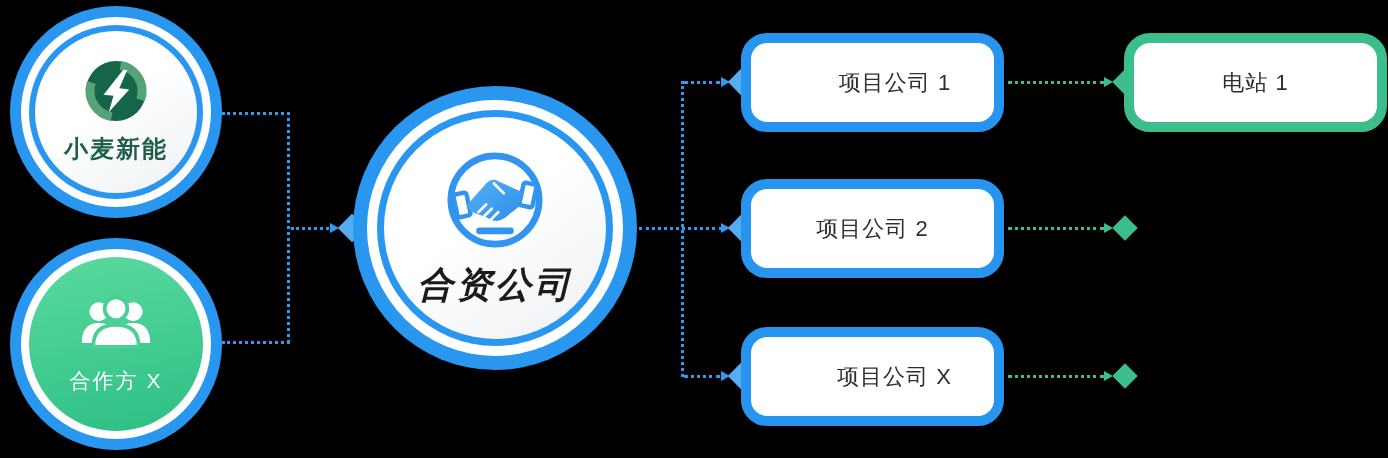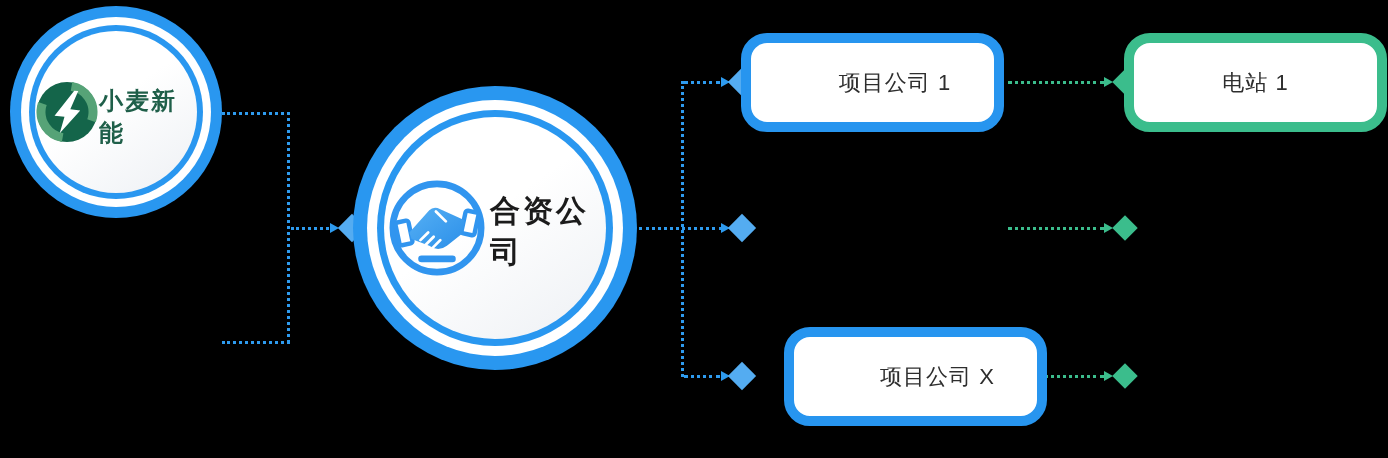--- a/index.html
+++ b/index.html
@@ -6,27 +6,27 @@
   .stage{
     position:relative;width:1388px;height:458px;background:#000;overflow:hidden;
     font-family:"Liberation Sans","DejaVu Sans",sans-serif;
   }
   
   .circle{position:absolute;border-radius:50%;background:#2997f0;}
   .circle .gap{position:absolute;border-radius:50%;background:#ffffff;}
   .circle .ring2{position:absolute;border-radius:50%;background:#2997f0;}
   .circle .interior{
     position:absolute;border-radius:50%;
-    display:flex;flex-direction:row;align-items:center;justify-content:center;
+    display:flex;flex-direction:column;align-items:center;justify-content:center;
   }
   .interior.paper{background:linear-gradient(145deg,#ffffff 45%,#edf0f4 100%);}
   .interior.greenfill{background:linear-gradient(168deg,#5ada9f 0%,#2dbf85 100%);}
   .parent-label{font-size:24px;font-weight:bold;color:#1f5f49;letter-spacing:2px;margin-top:10px;}
   .partner-label{font-size:21px;font-weight:500;color:#ffffff;letter-spacing:2px;margin-top:12px;}
-  .jv-label{font-size:30px;font-weight:bold;color:#1b1b1b;letter-spacing:3px;margin-top:8px;}
+  .jv-label{font-size:36px;font-weight:bold;color:#1b1b1b;letter-spacing:3px;margin-top:8px;font-style:italic;}
   
   .node-box{
     position:absolute;width:263px;height:99px;box-sizing:border-box;background:#ffffff;
     border:10px solid #2795ef;border-radius:26px;
     display:flex;align-items:center;justify-content:center;
     font-size:22px;color:#2e2e2e;letter-spacing:1px;
   }
   .node-box.green{border-color:#3bbd8c;text-align:right;}
   
   .h-dots{position:absolute;height:0;border-top:3px dotted #2e9bef;}
@@ -82,20 +82,40 @@
         <svg width="64" height="64" viewBox="0 0 64 64">
           <circle cx="32" cy="32" r="30" fill="#14654a"></circle>
           <circle cx="32" cy="32" r="26" fill="none" stroke="#56a377" stroke-width="9" stroke-dasharray="45 36 45 37" transform="rotate(-80 32 32)"></circle>
           <polygon points="37,10 20,37 30,37 27,54 45,29 35,29 41,10" fill="#ffffff" transform="rotate(6 32 32)"></polygon>
         </svg>
       </span>
       <div class="parent-label">小麦新能</div>
     </div>
   </div>
 
+  <div class="circle" style="left:10px;top:238px;width:212px;height:212px;">
+    <div class="gap" style="inset:11px;"></div>
+    <div class="interior greenfill" style="inset:19px;">
+      <span style="line-height:0;">
+        <svg width="76" height="62" viewBox="0 0 80 64">
+          <g fill="#ffffff">
+            <circle cx="22" cy="19" r="10"></circle>
+            <path d="M4 52 Q4 31 22 31 Q40 31 40 52 Z"></path>
+            <circle cx="58" cy="19" r="10"></circle>
+            <path d="M40 52 Q40 31 58 31 Q76 31 76 52 Z"></path>
+          </g>
+          <g fill="#ffffff" stroke="#4ad097" stroke-width="4">
+            <circle cx="40" cy="16" r="12"></circle>
+            <path d="M16 56 Q16 33 40 33 Q64 33 64 56 L16 56 Z"></path>
+          </g>
+        </svg>
+      </span>
+      <div class="partner-label">合作方 X</div>
+    </div>
+  </div>
 
   <div class="circle" style="left:353px;top:86px;width:284px;height:284px;">
     <div class="gap" style="inset:14px;"></div>
     <div class="ring2" style="inset:24px;"></div>
     <div class="interior paper" style="inset:31px;">
       <span style="line-height:0;">
         <svg width="106" height="106" viewBox="0 0 96 96">
           <defs>
             <linearGradient id="hg" x1="0" y1="0" x2="1" y2="1">
               <stop offset="0" stop-color="#56b0f4"></stop>
@@ -115,21 +135,24 @@
           <rect x="31" y="73" width="34" height="6" rx="3" fill="#3195ef"></rect>
         </svg>
       </span>
       <div class="jv-label">合资公司</div>
     </div>
   </div>
 
   <div class="node-box" style="left:741px;top:33px;padding-left:45px;">
     <span>项目公司 1</span>
   </div>
-  <div class="node-box" style="left:784px;top:327px;padding-left:44px;">
+  <div class="node-box" style="left:741px;top:179px;">
+    <span>项目公司 2</span>
+  </div>
+  <div class="node-box" style="left:741px;top:327px;padding-left:44px;">
     <span>项目公司 X</span>
   </div>
 
   <div class="node-box green" style="left:1124px;top:33px;">
     <span>电站 1</span>
   </div>
 
 </div>
 
 </body></html>

